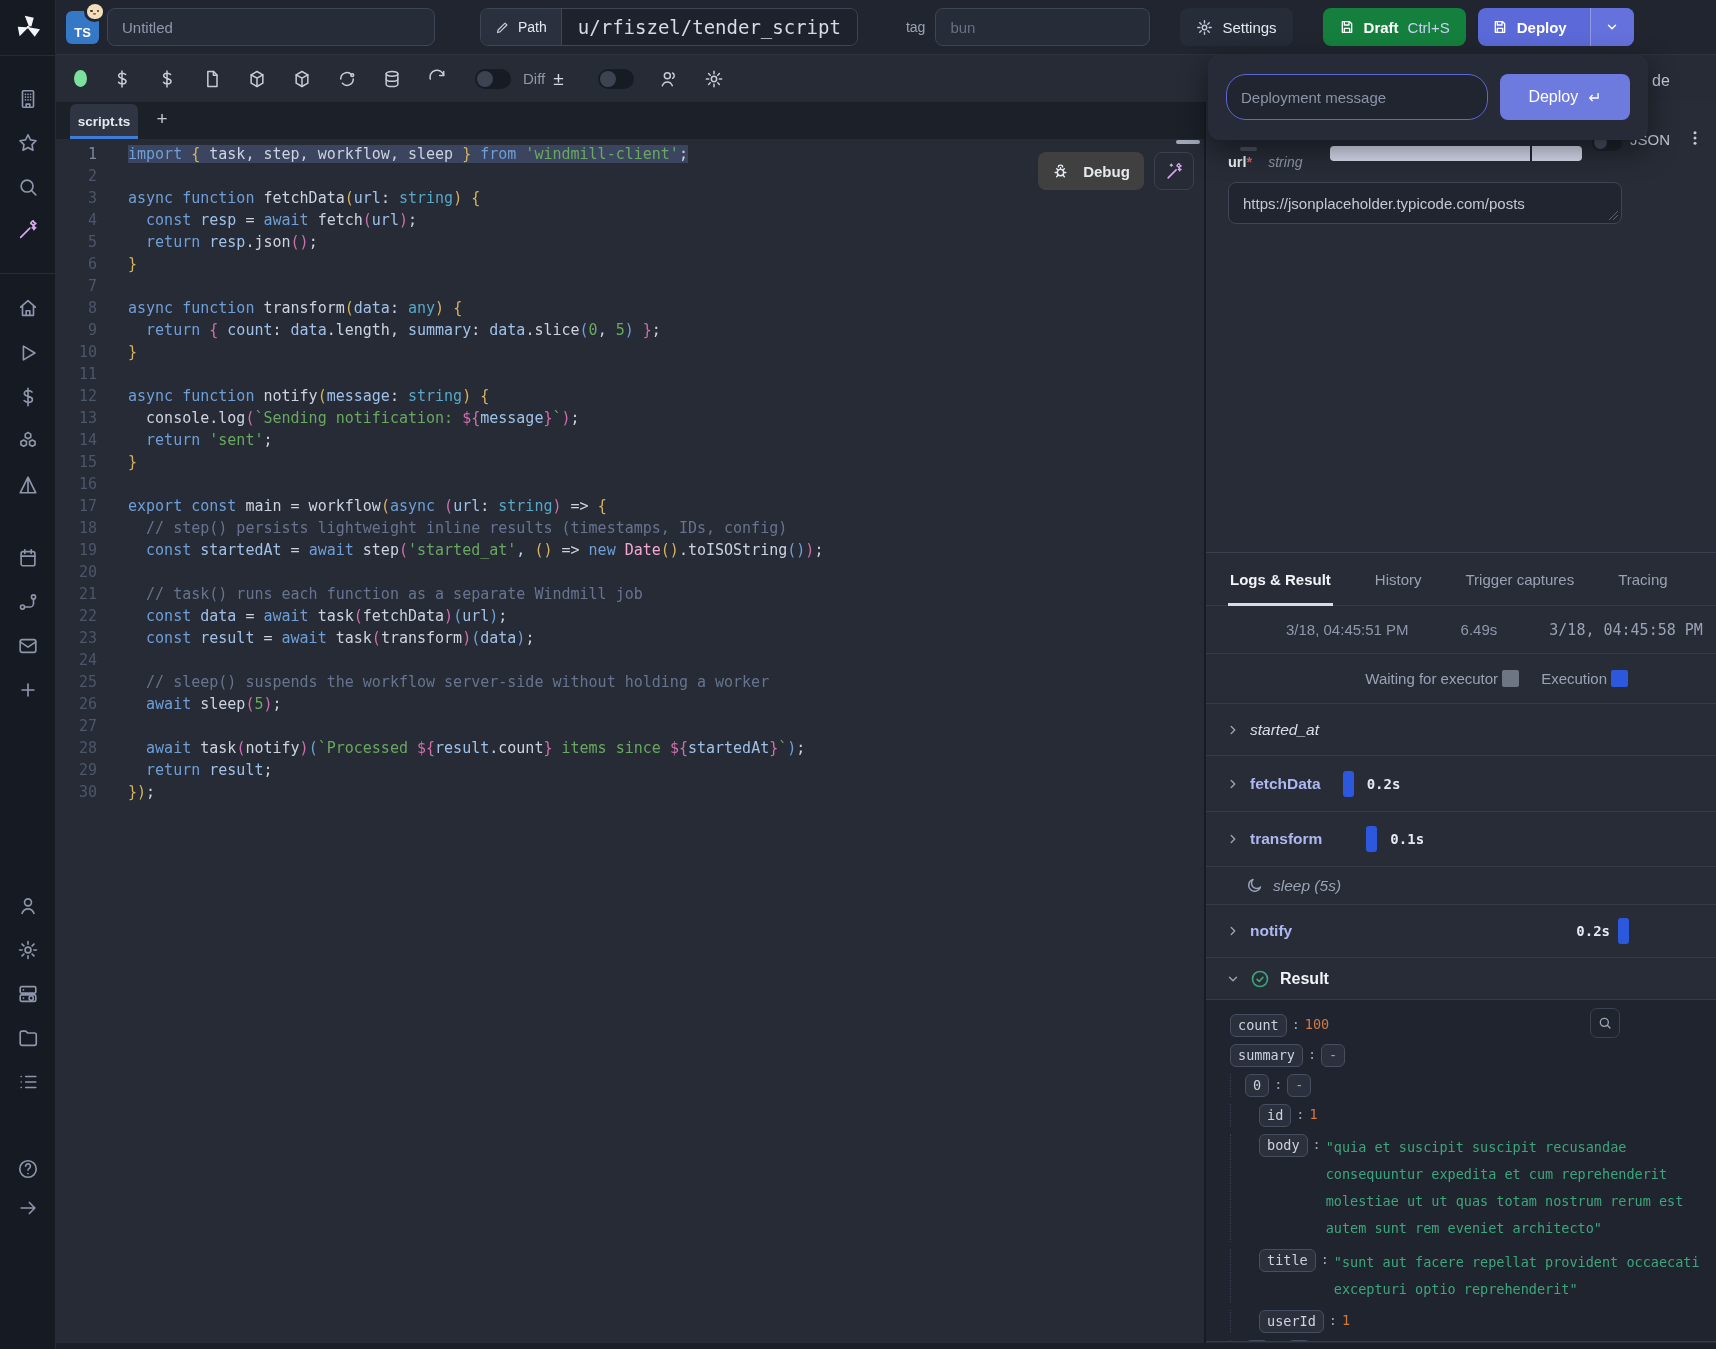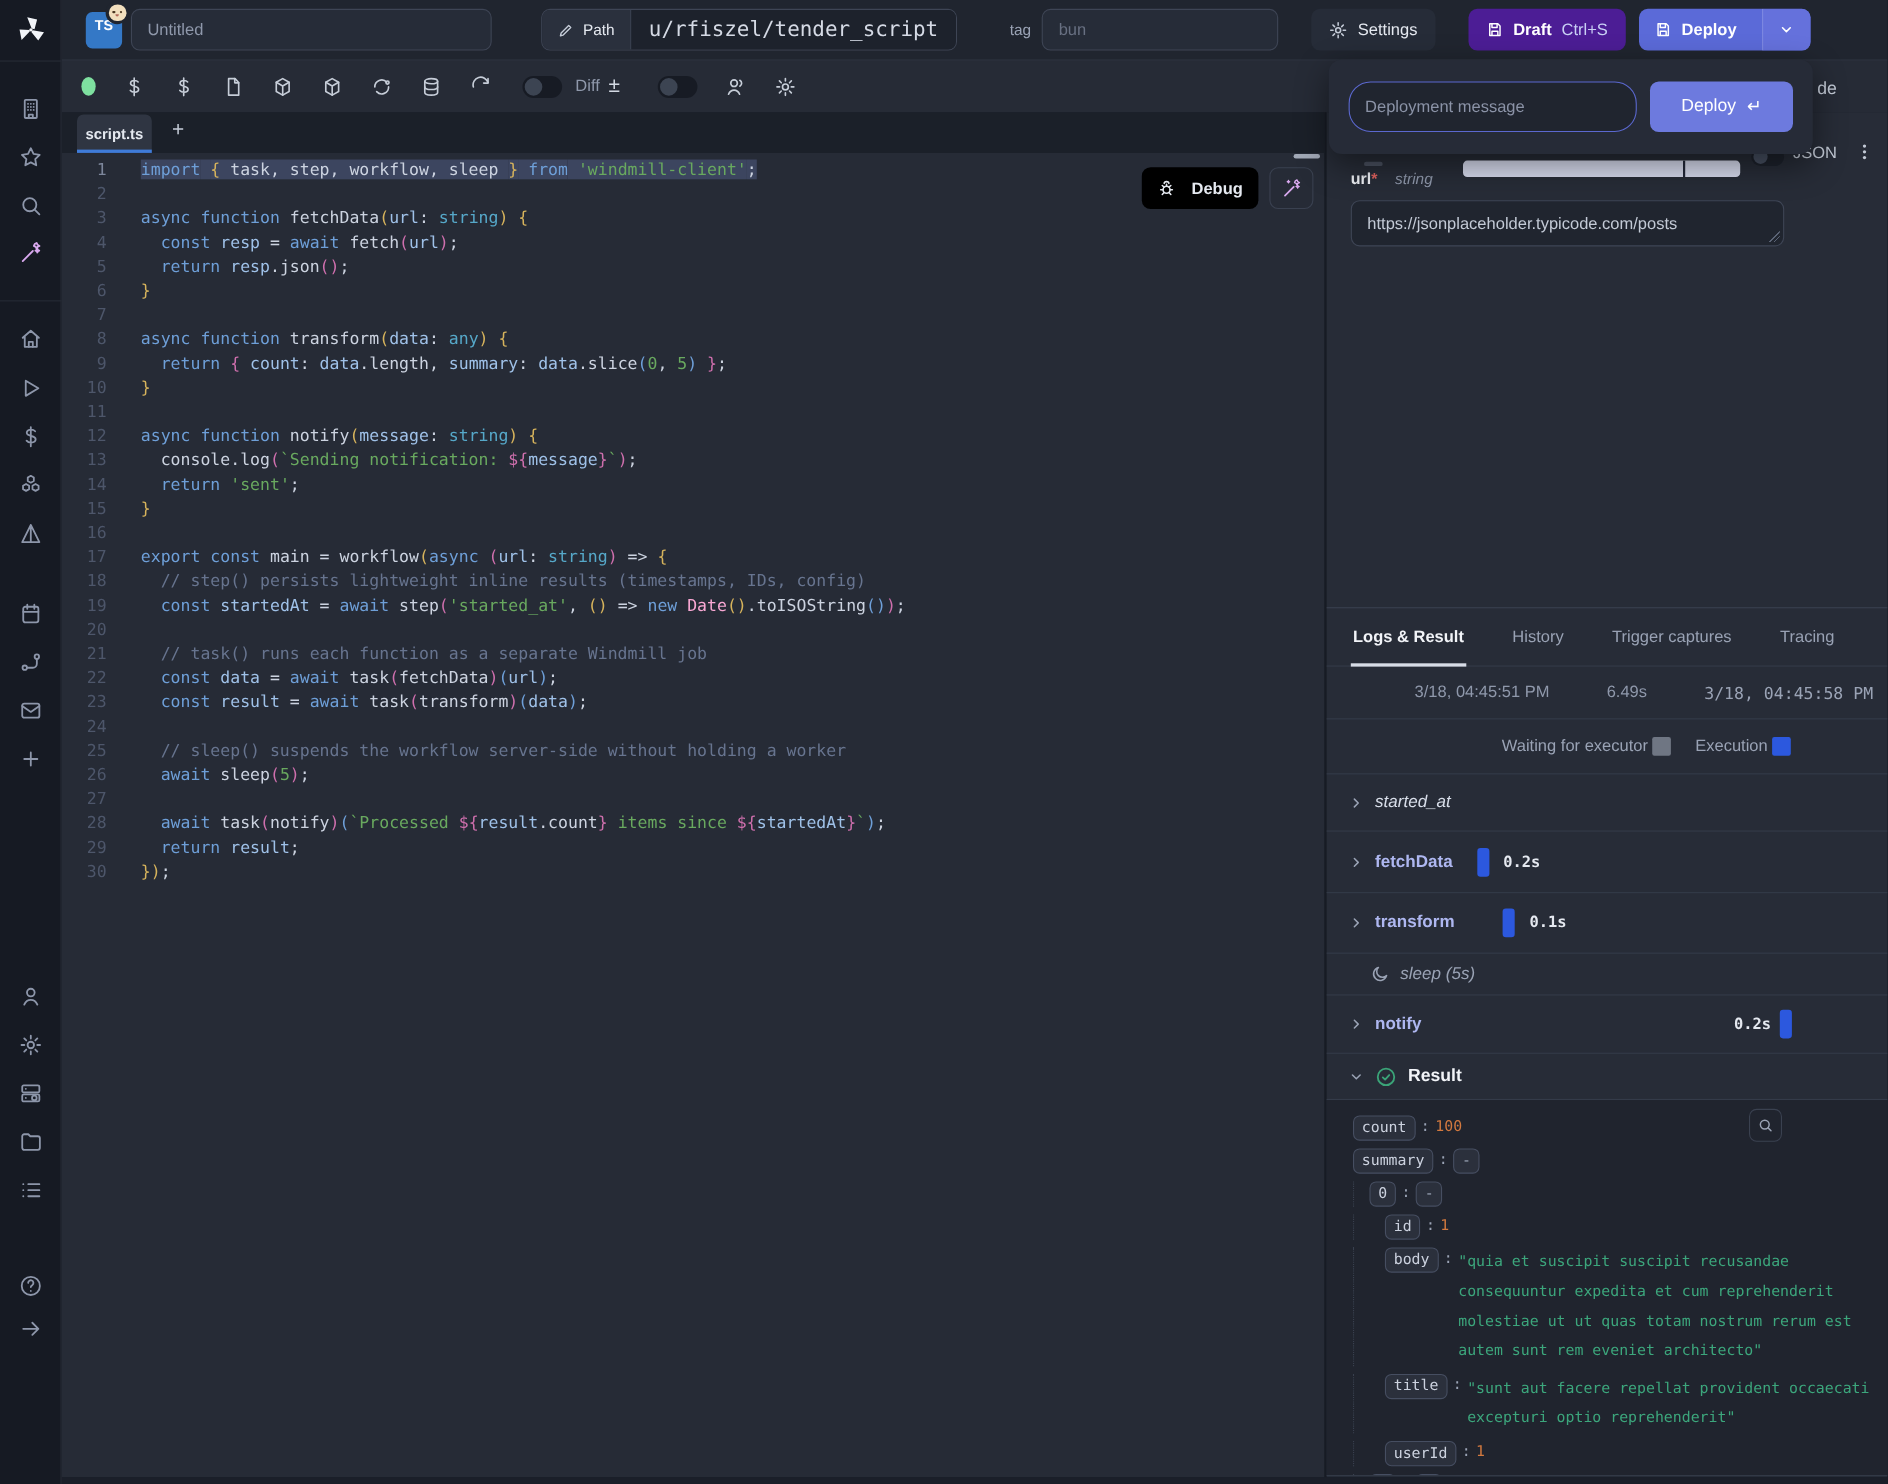--- a/index.html
+++ b/index.html
@@ -13,23 +13,23 @@
     border-right:1px solid #262b36; z-index:5; }
   #logo { position:absolute; left:13px; top:12px; width:30px; height:30px; color:#f2f4f8; }
   .sb-sep { position:absolute; left:0; width:56px; border-top:1px solid #262b36; }
   .sb-ic { position:absolute; left:17px; width:22px; height:22px; color:#8d96aa; cursor:pointer; }
   .sb-ic.accent { color:#d9a9ef; }
   .sb-ic svg, .tb-ic svg, .ic svg { width:100%; height:100%; display:block; }
 
   
   #topbar { position:absolute; left:56px; top:0; width:1660px; height:54px; background:#20252f;
     display:flex; align-items:center; }
-  #ts-badge { position:relative; margin-left:22px; width:33px; height:33px; background:#3478c6;
+  #ts-badge { position:relative; margin-left:10px; width:33px; height:33px; background:#3478c6;
     border-radius:6px; color:#fff; font-weight:bold; font-size:13px; display:flex; align-items:flex-end;
-    justify-content:center; padding-bottom:14px; }
+    justify-content:center; padding-bottom:4px; }
   #bun-badge { position:absolute; right:-6px; top:-10px; width:21px; height:21px; background:#20252f;
     border-radius:50%; display:flex; align-items:center; justify-content:center; }
   #bun-face { width:16px; height:15px; background:#f2dfbe; border-radius:50% 50% 46% 46%; position:relative; }
   #bun-face:before, #bun-face:after { content:""; position:absolute; top:6px; width:2.5px; height:2.5px;
     background:#4a3520; border-radius:50%; }
   #bun-face:before { left:3.5px; } #bun-face:after { right:3.5px; }
   #bun-mouth { position:absolute; left:6.5px; top:9px; width:3px; height:2.5px; background:#b06a5a; border-radius:0 0 3px 3px; }
   .inp { background:#262c38; border:1px solid #3e4555; border-radius:8px; height:38px;
     color:#8f98ab; font-size:15px; display:flex; align-items:center; padding:0 14px; }
   #name-input { width:328px; margin-left:8px; }
@@ -39,21 +39,21 @@
   #path-label .ic { width:15px; height:15px; color:#c3cad6; }
   #path-value { background:#1d222c; display:flex; align-items:center; padding:0 16px; color:#d5dae5;
     font-size:19px; }
   #tag-label { margin-left:48px; color:#9aa3b5; font-size:14px; }
   #tag-input { width:215px; margin-left:10px; color:#687082; }
   #settings-btn { margin-left:30px; height:38px; background:#262c38; border-radius:8px; display:flex;
     align-items:center; gap:9px; padding:0 16px; color:#e5e9f0; font-size:15px; cursor:pointer; }
   #settings-btn .ic { width:17px; height:17px; color:#c3cad6; }
   .btn { height:38px; border-radius:8px; display:flex; align-items:center; gap:9px; padding:0 16px;
     color:#fff; font-size:15px; font-weight:600; cursor:pointer; }
-  #draft-btn { margin-left:30px; background:#4c1d95;justify-content:space-between; }
+  #draft-btn { margin-left:30px; background:#15803d;justify-content:space-between; }
   #draft-btn .short { color:#c9d0f5; font-weight:400; }
   #deploy-btn { margin-left:12px; background:#5b6ad8; padding:0; }
   #deploy-main { display:flex; align-items:center; gap:9px; padding:0 14px; height:100%; }
   #deploy-chev { width:44px; height:100%; border-left:1px solid rgba(255,255,255,.28); background:#6571dc;
     border-radius:0 8px 8px 0; display:flex; align-items:center; justify-content:center; }
   .btn .ic { width:16px; height:16px; color:#fff; }
 
   
   #deploy-popup { position:absolute; left:1208px; top:54px; width:440px; height:86px; background:#262b37;
     border-radius:12px; box-shadow:0 10px 30px rgba(0,0,0,.45); z-index:20; display:flex; align-items:center;
@@ -95,21 +95,21 @@
   #new-tab { position:absolute; left:96px; top:6px; color:#c3cad6; font-size:19px; cursor:pointer; width:20px; text-align:center; }
   #code { position:absolute; left:0; top:37px; width:100%; bottom:0; padding-top:4px; }
   .cl { display:flex; height:22px; font-family:"DejaVu Sans Mono", monospace; font-size:15px; line-height:22px; white-space:pre; }
   .cl .ln { width:62px; text-align:right; padding-right:21px; color:#4d566a; flex:none; }
   .cl .ct { padding-left:10px; }
   .cl.active .ln { color:#7d879c; }
   .cl.active .ct > span { background:#3c455f; }
   .kw{color:#6e9fd8} .ty{color:#56a8c9} .cl2{color:#f9a8d4} .lb{color:#9fc1e8} .pl{color:#ccd3e0}
   .st{color:#69a95f} .cm{color:#67748f} .nu{color:#69a95f} .y1{color:#d6b35c} .pk{color:#ce6fad} .bl{color:#6e9fd8}
   #scroll-dash { position:absolute; left:1120px; top:38px; width:24px; height:4px; background:#b9c0ce; border-radius:2px; opacity:.85; }
-  #debug-btn { position:absolute; left:982px; top:50px; width:106px; height:38px; background:#000000;
+  #debug-btn { position:absolute; left:982px; top:50px; width:106px; height:38px; background:#404040;
     border-radius:8px; display:flex; align-items:center; justify-content:center; gap:14px; color:#e5e9f0;
     font-size:15px; font-weight:600; cursor:pointer; z-index:3; }
   #debug-btn .ic { width:17px; height:17px; color:#e5e9f0; }
   #wand-btn { position:absolute; left:1098px; top:50px; width:40px; height:38px; background:#262b36;
     border:1px solid #3a4150; border-radius:8px; display:flex; align-items:center; justify-content:center;
     cursor:pointer; z-index:3; }
   #wand-btn .ic { width:19px; height:19px; color:#d9a9ef; }
 
   
   #panel { position:absolute; left:1204px; top:102px; width:512px; height:1241px; background:#272c37;

